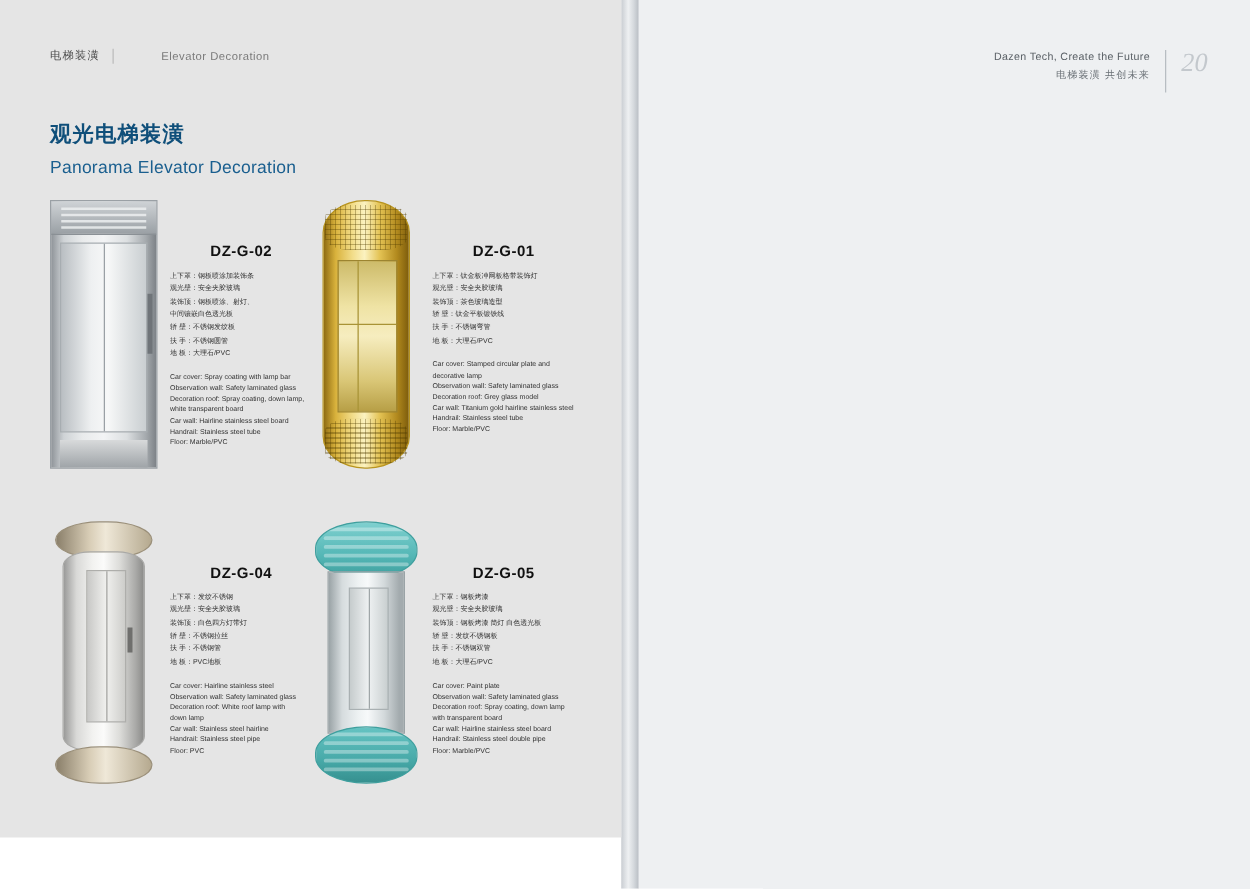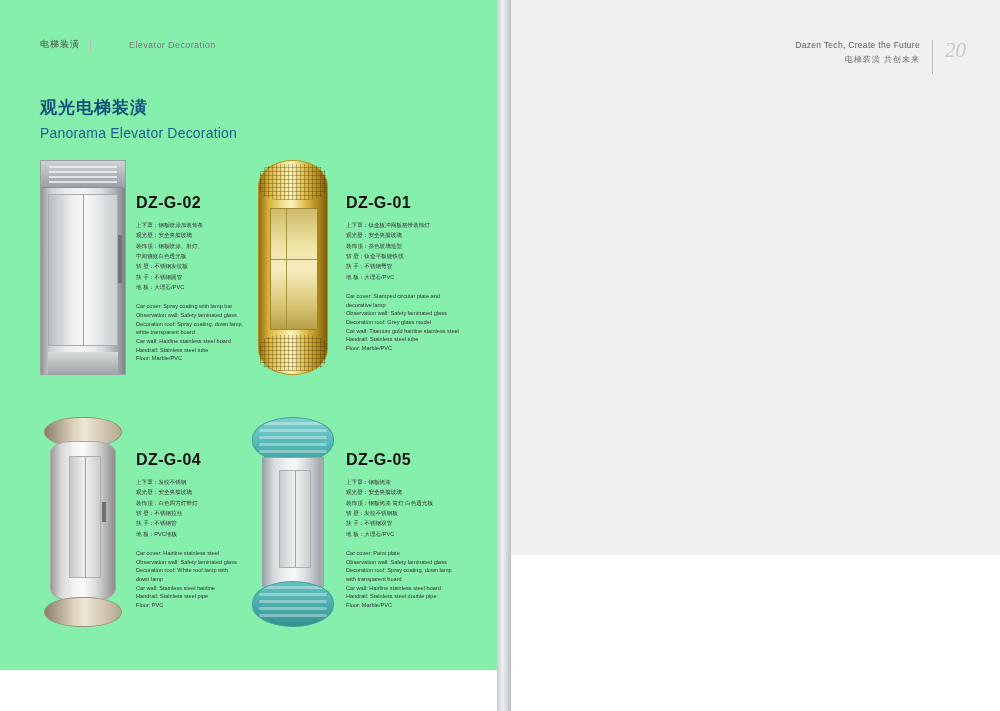--- a/index.html
+++ b/index.html
@@ -7,40 +7,40 @@
     width:1000px;height:711px;
     font-family:"Liberation Sans", sans-serif;
     background:#ffffff;
     overflow:hidden;
     position:relative;
   }
   .page{position:absolute;inset:0;display:flex;}
 
   
   .left-page{
-    width:497px;height:670px;background:#86efac;position:relative;
+    width:497px;height:670px;background:#e5e5e5;position:relative;
     box-sizing:border-box;
   }
   .left-header{
     position:absolute;left:40px;top:38px;display:flex;align-items:center;gap:10px;
   }
   .left-header .cn{font-size:9px;color:#4a4a4a;letter-spacing:1px;}
   .left-header .divider{width:1px;height:12px;background:#bcbcbc;}
   .left-header .en{font-size:9px;color:#7a7a7a;letter-spacing:.4px;padding-left:28px;}
 
   .sec-title{position:absolute;left:40px;top:96px;}
   .sec-title .cn{font-size:17px;font-weight:bold;color:#0f4f7a;letter-spacing:1px;}
   .sec-title .en{font-size:14px;color:#1a5f8f;margin-top:6px;letter-spacing:.2px;}
 
   .products{position:absolute;left:40px;top:160px;width:420px;}
   .prow{display:flex;gap:0;margin-bottom:14px;}
   .pcell{width:210px;display:flex;gap:10px;}
   .pimg{width:86px;flex:0 0 86px;}
   .pinfo{flex:1;padding-top:34px;}
-  .pcode{font-size:16px;font-weight:bold;color:#111;letter-spacing:.4px;margin-bottom:8px;}
+  .pcode{font-size:12px;font-weight:bold;color:#111;letter-spacing:.4px;margin-bottom:8px;text-align:center;}
   .pspec-cn{font-size:5.6px;color:#333;line-height:1.85;white-space:pre-line;}
   .pspec-en{font-size:5.6px;color:#333;line-height:1.55;white-space:pre-line;margin-top:10px;}
 
   
   .elev{position:relative;}
 
   .e02{width:86px;height:215px;background:linear-gradient(90deg,#8f9499 0%,#cfd3d6 12%,#e9ebec 30%,#f3f4f5 50%,#dcdfe1 72%,#a5aaae 90%,#7d8287 100%);border:1px solid #9aa0a5;box-sizing:border-box;}
   .e02 .top{height:26px;background:linear-gradient(180deg,#cfd3d6,#9aa0a5);border-bottom:1px solid #8a9095;}
   .e02 .tlines{height:100%;display:flex;flex-direction:column;justify-content:center;gap:3px;padding:0 8px;}
   .e02 .tlines i{display:block;height:2px;background:#eceef0;opacity:.85;}
@@ -71,21 +71,21 @@
   .e05 .shaft{position:absolute;left:12px;top:40px;width:62px;height:130px;background:linear-gradient(90deg,#9aa3a6 0%,#d6dcde 18%,#eef2f3 40%,#f7f9fa 52%,#d3d9db 74%,#a3abae 94%);border:1px solid #9aa3a6;box-sizing:border-box;}
   .e05 .shaft .door{position:absolute;left:16px;top:12px;width:30px;height:96px;background:linear-gradient(90deg,#c6cccd,#eef1f2 50%,#c9cfd0);border:1px solid #a9b0b2;}
   .e05 .shaft .door:after{content:"";position:absolute;left:50%;top:0;bottom:0;width:1px;background:#9fa6a8;}
   .e05 .base{position:absolute;left:2px;bottom:0;width:82px;height:46px;border-radius:42px/22px;background:linear-gradient(180deg,#65c3c2,#47a9a8 60%,#36908f);border:1px solid #3f9f9e;box-sizing:border-box;overflow:hidden;}
 
   
   .spine{width:14px;height:711px;background:linear-gradient(90deg,#c9cdd2,#eef0f2 40%,#d6dade 70%,#b9bec4);}
 
   
   .right-page{
-    flex:1;height:555px;background:#eef0f2;position:relative;box-sizing:border-box;
+    flex:1;height:711px;background:#eef0f2;position:relative;box-sizing:border-box;
   }
   .right-header{position:absolute;right:34px;top:40px;display:flex;align-items:flex-start;gap:12px;}
   .rh-text{text-align:right;}
   .rh-text .en{font-size:8.5px;color:#5a6066;letter-spacing:.3px;}
   .rh-text .cn{font-size:8px;color:#6a7076;letter-spacing:1px;margin-top:4px;}
   .rh-bar{width:1px;height:34px;background:#b7bdc2;}
   .rh-page{font-size:21px;color:#c3c8cd;font-family:"Liberation Serif",serif;line-height:1;font-style:italic;}
 </style>
 </head>
 <body>

